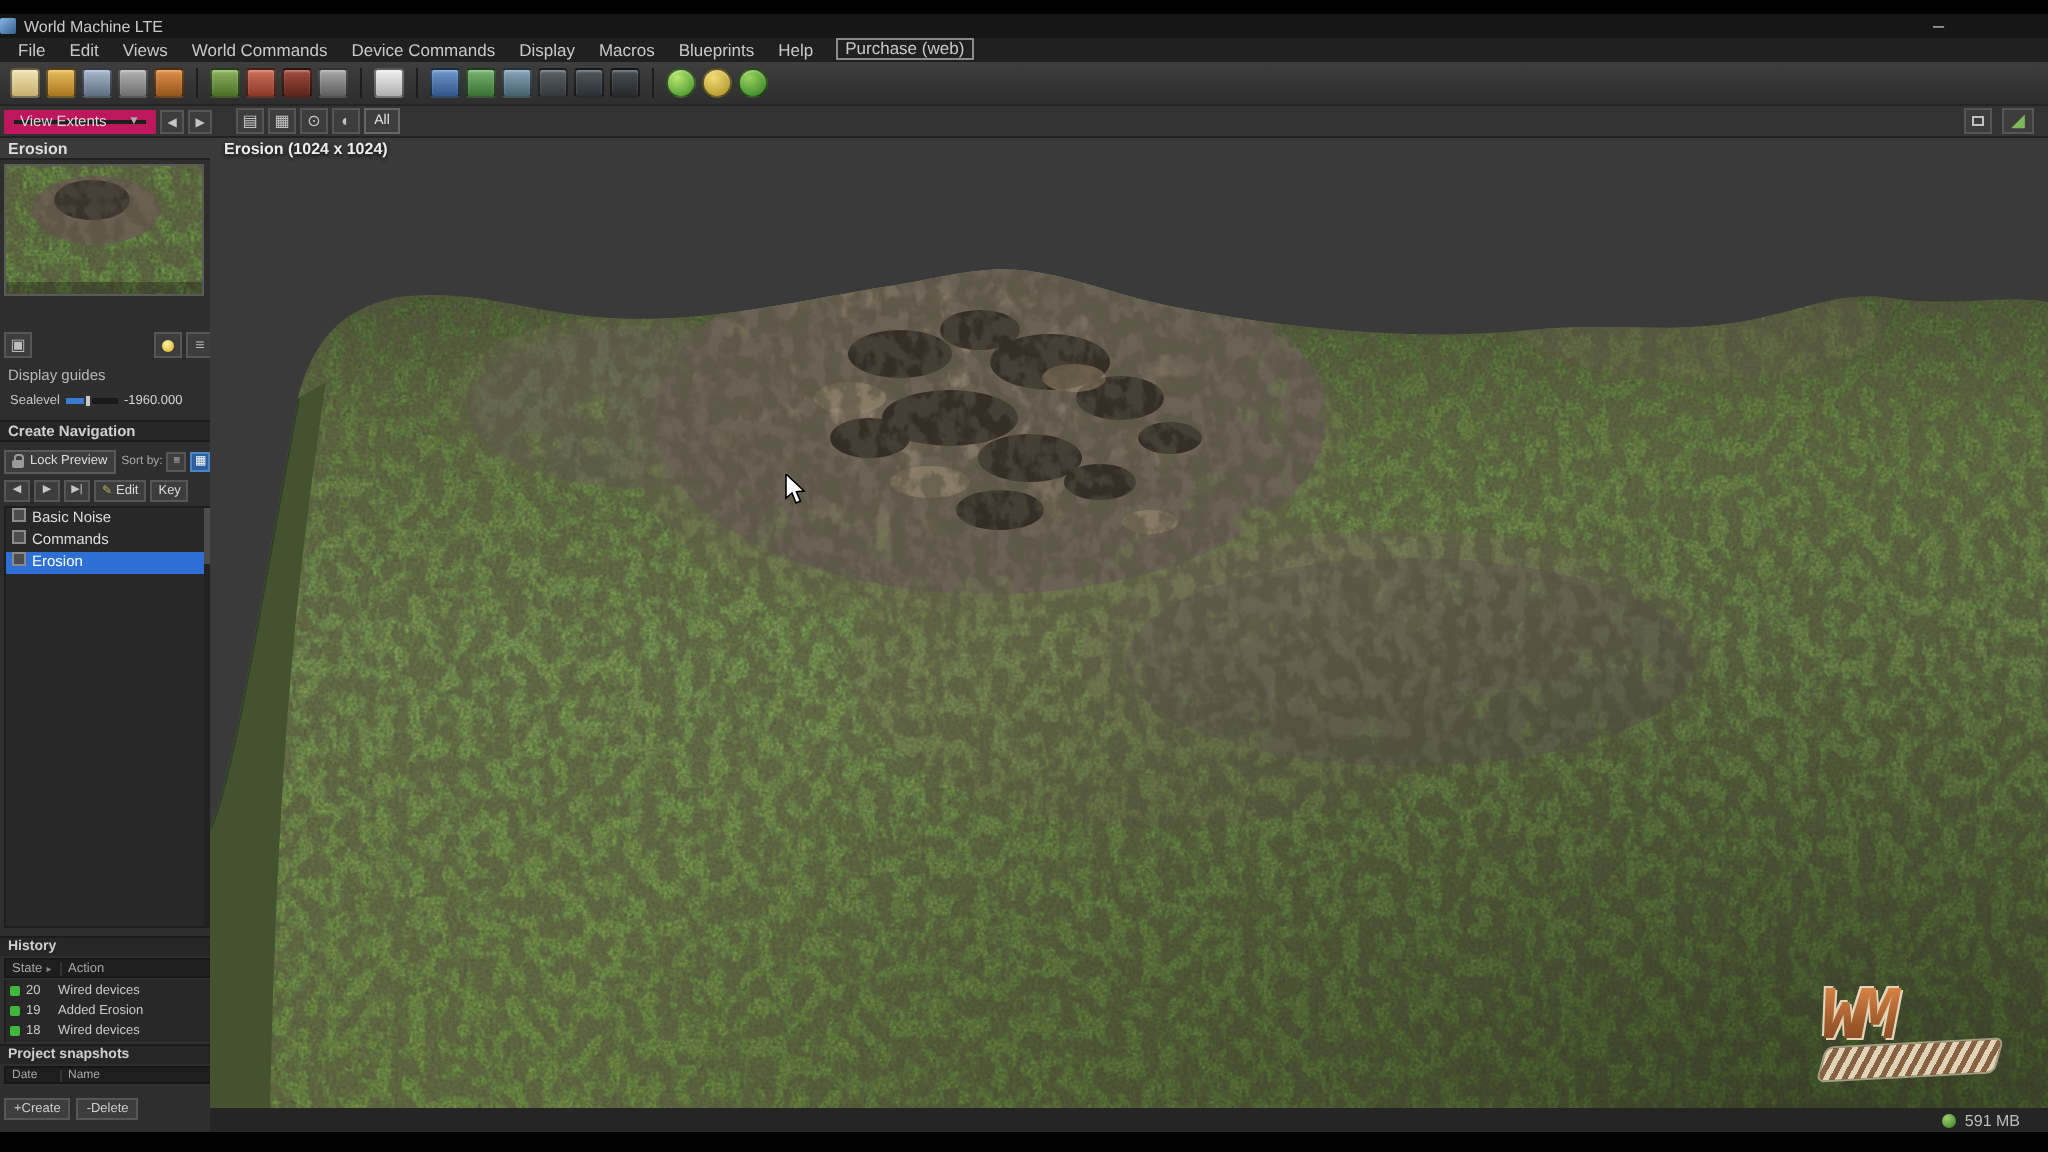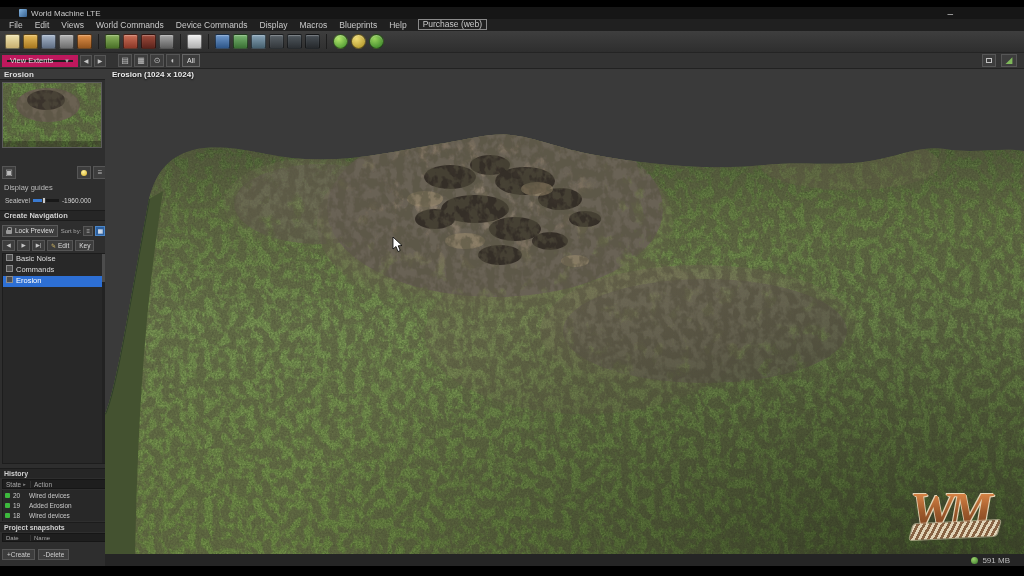--- a/index.html
+++ b/index.html
@@ -5,21 +5,21 @@
   *{box-sizing:border-box;margin:0;padding:0}
   html,body{width:1024px;height:576px;background:#000;overflow:hidden}
   body{font-family:"Liberation Sans",sans-serif;-webkit-font-smoothing:antialiased}
   .screen{position:relative;width:1024px;height:576px;background:#000}
 
   
   .bar-top{position:absolute;top:0;left:0;width:100%;height:7px;background:#000}
   .bar-bottom{position:absolute;bottom:0;left:0;width:100%;height:10px;background:#000}
 
   
-  .titlebar{position:absolute;top:7px;left:0;width:100%;height:12px;background:#161616;display:flex;align-items:center;padding:0 19px;color:#c9c9c9;font-size:8px}
+  .titlebar{position:absolute;top:7px;left:0;width:100%;height:12px;background:#161616;display:flex;align-items:center;padding:0 0;color:#c9c9c9;font-size:8px}
   .app-icon{width:8px;height:8px;border-radius:1px;background:linear-gradient(135deg,#86b6e2,#35608f);margin-right:4px}
   .win-min{margin-left:auto;margin-right:52px;color:#bbb;font-size:10px;line-height:5px;cursor:default}
 
   
   .menubar{position:absolute;top:19px;left:0;width:100%;height:12px;background:#202020;display:flex;align-items:flex-start;padding-left:3px;color:#c9c9c9;font-size:8.5px}
   .mi{padding:0 6px;line-height:12px;cursor:default}
   .mi.boxed{border:1px solid #8a8a8a;margin-left:5px;padding:0 4px;line-height:9px}
 
   
   .toolbar{position:absolute;top:31px;left:0;width:100%;height:22px;background:linear-gradient(#3e3e3e,#2e2e2e);border-bottom:1px solid #242424;display:flex;align-items:center;padding-left:5px;gap:3px}
@@ -102,21 +102,21 @@
   .scol-name{padding-left:3px}
   .p-snapbtns{position:absolute;top:480px;left:2px;display:flex;gap:3px}
   .snapbtn{height:11px;padding:0 4px;background:#3d3d3d;border:1px solid #565656;color:#cfcfcf;font-size:6.5px;line-height:9px;cursor:default}
 
   
   .viewport{position:absolute;top:69px;left:105px;width:919px;height:485px;background:#3a3a3a;overflow:hidden}
   .vp-label{position:absolute;top:1px;left:7px;font-size:8px;font-weight:bold;color:#ededed;z-index:6;text-shadow:0 1px 2px rgba(0,0,0,.8)}
   .terrain{position:absolute;top:0;left:0;display:block}
   .cursor{position:absolute;left:287px;top:168px;z-index:7}
   .wm-logo{position:absolute;right:26px;bottom:16px;z-index:5;opacity:.97}
-  .wm-letters{font-family:Liberation Serif, serif;font-style:italic;font-weight:bold;font-size:50px;line-height:44px;letter-spacing:-6px;background:linear-gradient(180deg,#e08848 10%,#a05a2c 55%,#7a3e1e 100%);-webkit-background-clip:text;background-clip:text;color:transparent;text-shadow:none;filter:drop-shadow(1px 1px 0 #ead9bc) drop-shadow(-1px -1px 0 #ead9bc)}
+  .wm-letters{font-family:Liberation Mono, monospace;font-style:italic;font-weight:bold;font-size:38px;line-height:44px;letter-spacing:-6px;background:linear-gradient(180deg,#e08848 10%,#a05a2c 55%,#7a3e1e 100%);-webkit-background-clip:text;background-clip:text;color:transparent;text-shadow:none;filter:drop-shadow(1px 1px 0 #ead9bc) drop-shadow(-1px -1px 0 #ead9bc)}
   .wm-stripes{width:86px;height:16px;margin-top:-10px;margin-left:2px;transform:skewX(-18deg) rotate(-3deg);border-radius:3px;background:repeating-linear-gradient(105deg,#e6d8bc 0 3px,#8a6444 3px 6px);box-shadow:0 0 0 1px rgba(234,217,188,.6)}
 
   
   .statusbar{position:absolute;top:554px;left:105px;width:919px;height:12px;background:#252525;display:flex;align-items:center;justify-content:flex-end;gap:4px;padding-right:14px;color:#bdbdbd;font-size:8px}
   .mem-icon{width:7px;height:7px;border-radius:50%;background:radial-gradient(circle at 35% 30%,#9ad06a,#3a7a2a)}
 </style>
 </head>
 <body>
 
 <div class="screen">

